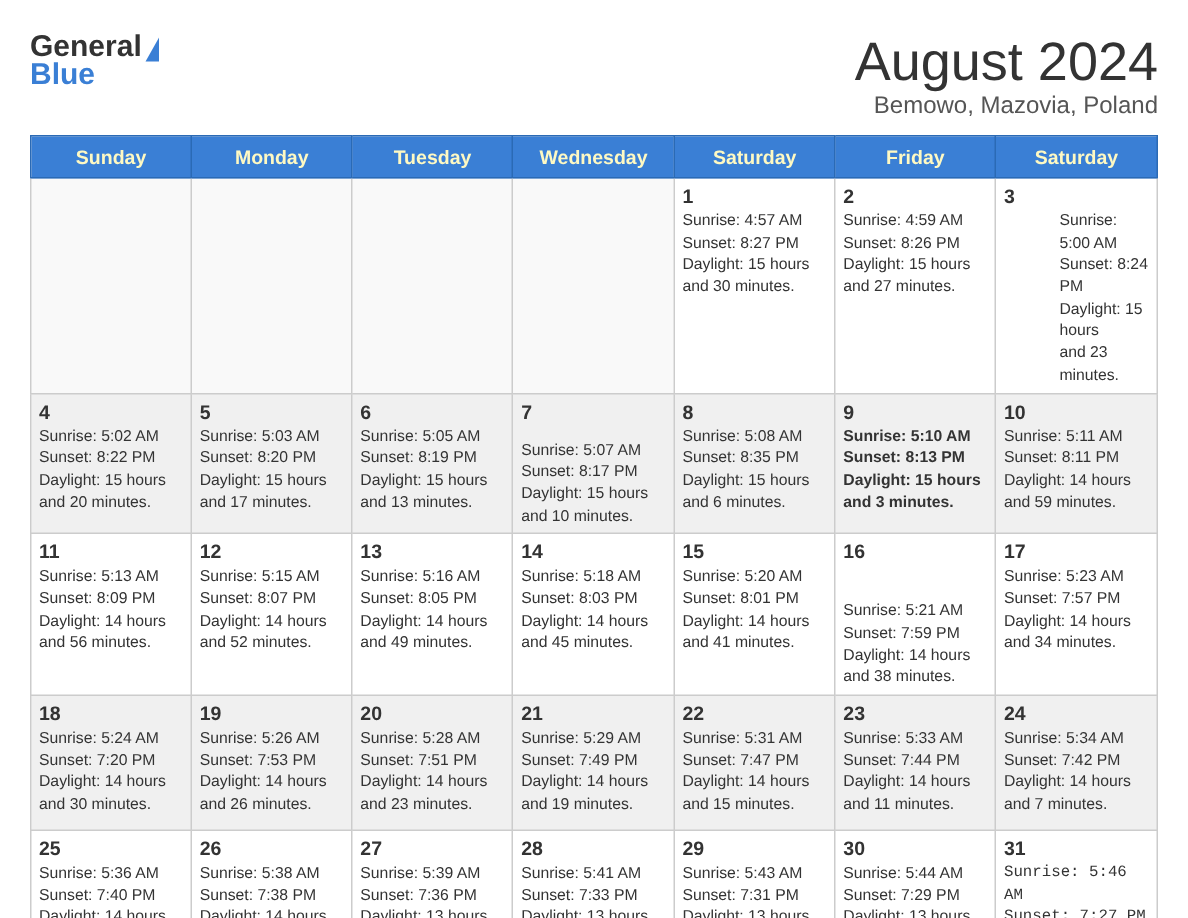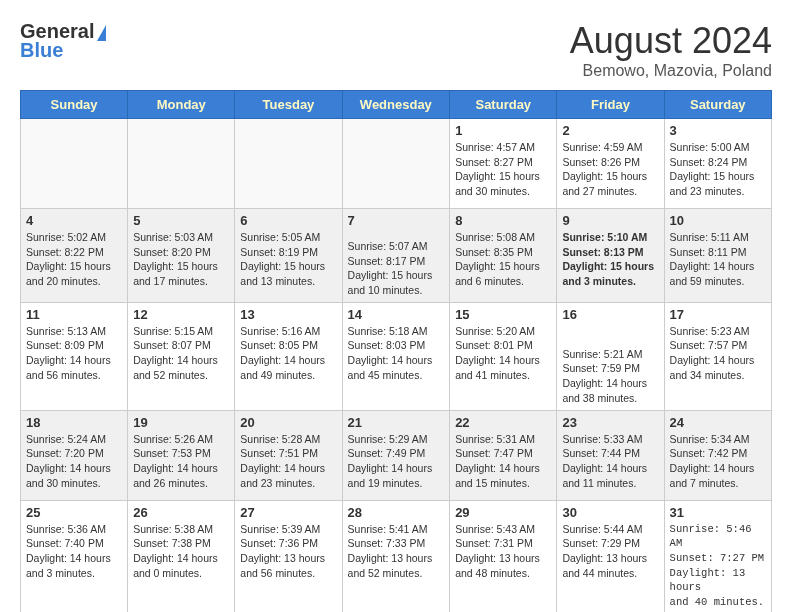--- a/index.html
+++ b/index.html
@@ -122,21 +122,21 @@
         </td>
         <td>
           <span class="day-number">2</span>
           <div class="day-info" style="white-space: pre-line;">Sunrise: 4:59 AM
 Sunset: 8:26 PM
 Daylight: 15 hours
 and 27 minutes.</div>
         </td>
         <td>
           <span class="day-number">3</span>
-          <div class="day-info" style="white-space: pre-line;">Sunrise: 5:00 AM
+          <div class="day-info" style="white-space: pre-line; margin-left: 37px;">Sunrise: 5:00 AM
 Sunset: 8:24 PM
 Daylight: 15 hours
 and 23 minutes.</div>
         </td>
       </tr>
       <tr>
         <td class="alt-row">
           <span class="day-number">4</span>
           <div class="day-info" style="white-space: pre-line;">Sunrise: 5:02 AM
 Sunset: 8:22 PM

